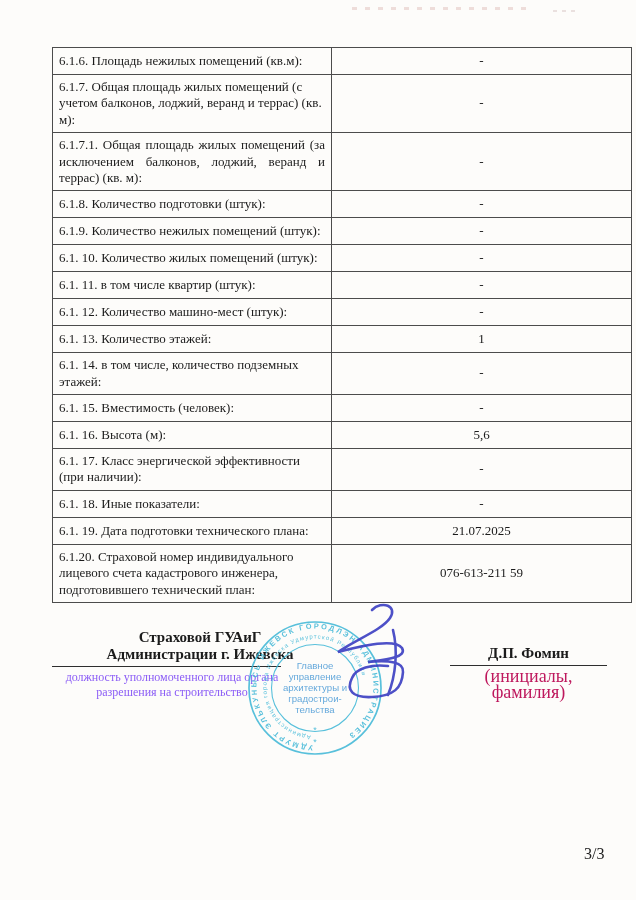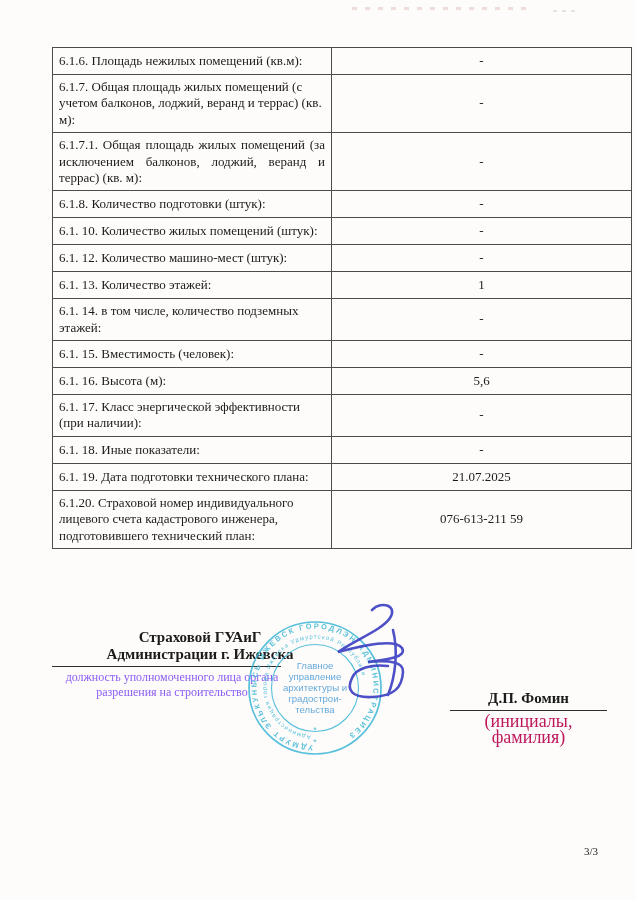--- a/index.html
+++ b/index.html
@@ -50,31 +50,30 @@
     position:absolute;left:52px;top:666px;width:229px;height:0;
     border-bottom:1.3px solid #2e2e2e;
   }
   .sig-left-caption{
     position:absolute;left:50px;top:670px;width:244px;
     text-align:center;font-size:12px;line-height:15px;color:#8b5cf6;
   }
   .sig-right{
     position:absolute;left:450px;top:645px;width:157px;
     text-align:center;
-    margin-top:45px;
   }
   .sig-right-name{font-weight:700;font-size:15px;line-height:17px;padding-bottom:3px;border-bottom:1.3px solid #2e2e2e;}
   .sig-right-caption{font-size:18px;line-height:16px;padding-top:2px;color:#be185d;}
 
   .stamp{position:absolute;left:245px;top:617px;width:140px;height:144px;opacity:.85;}
   .signature-ink{position:absolute;left:318px;top:598px;width:106px;height:112px;opacity:.9;}
 
   .page-number{
     position:absolute;left:584px;top:845px;
-    font-size:11px;color:#222;
+    font-size:16px;color:#222;
   }
 </style>
 </head>
 <body>
 
 <div class="page">
 
   <div class="scan-artifact"></div>
   <div class="scan-artifact2"></div>
 
@@ -90,21 +89,29 @@
       </tr>
       <tr>
         <td class="lbl justify">6.1.7.1. Общая площадь жилых помещений (за исключением балконов, лоджий, веранд и террас) (кв. м):</td>
         <td class="val">-</td>
       </tr>
       <tr>
         <td class="lbl">6.1.8. Количество подготовки (штук):</td>
         <td class="val">-</td>
       </tr>
       <tr>
+        <td class="lbl">6.1.9. Количество нежилых помещений (штук):</td>
+        <td class="val">-</td>
+      </tr>
+      <tr>
         <td class="lbl">6.1. 10. Количество жилых помещений (штук):</td>
+        <td class="val">-</td>
+      </tr>
+      <tr>
+        <td class="lbl">6.1. 11. в том числе квартир (штук):</td>
         <td class="val">-</td>
       </tr>
       <tr>
         <td class="lbl">6.1. 12. Количество машино-мест (штук):</td>
         <td class="val">-</td>
       </tr>
       <tr>
         <td class="lbl">6.1. 13. Количество этажей:</td>
         <td class="val">1</td>
       </tr>

